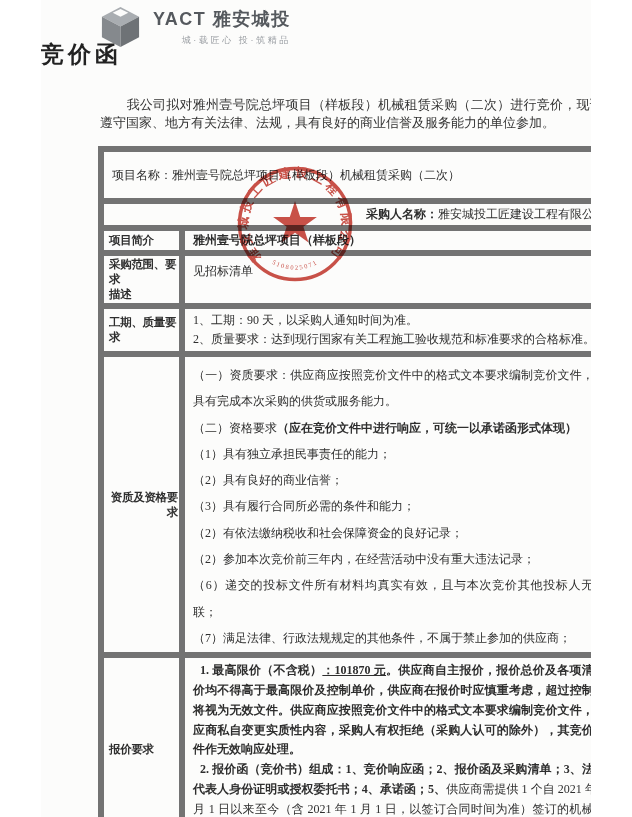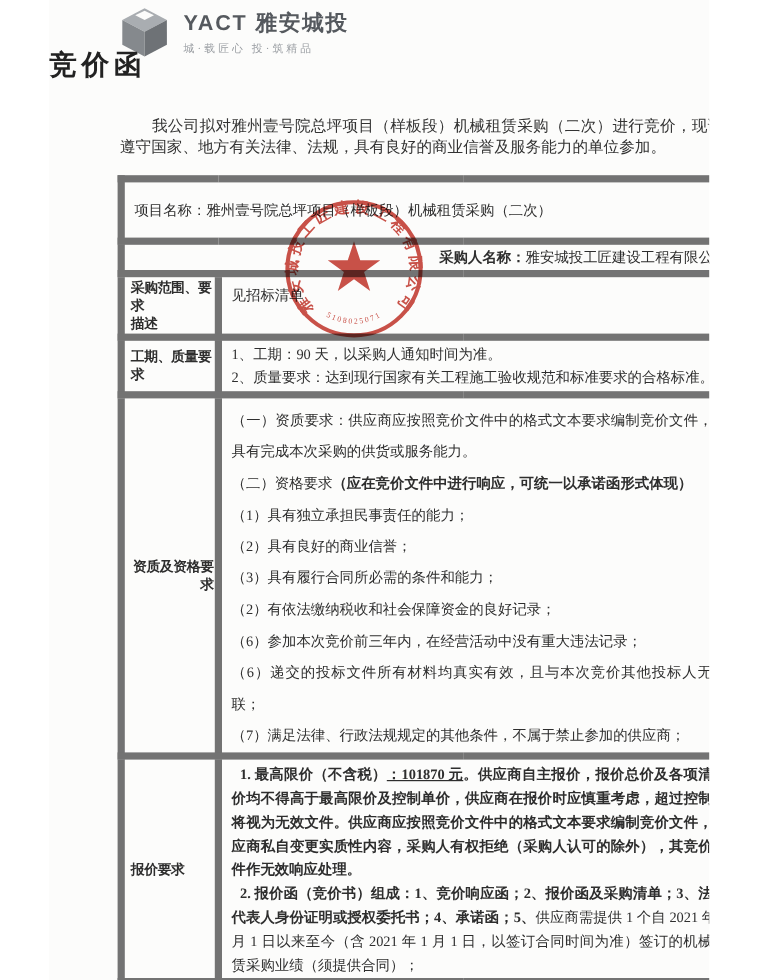--- a/index.html
+++ b/index.html
@@ -6,22 +6,22 @@
   .page{
     position:relative;width:550px;height:817px;margin:0 auto;
     background:#fcfcfb;overflow:hidden;color:#2e2e2e;
     font-family:"Liberation Serif","DejaVu Serif",serif;
   }
   
   .logo{position:absolute;left:57px;top:4px;display:flex;align-items:center;gap:10px;}
   .logo-txt{display:flex;flex-direction:column;}
   .brand{font-family:"Liberation Sans","DejaVu Sans",sans-serif;font-weight:bold;
          font-size:18px;color:#55595e;letter-spacing:1.5px;}
-  .tagline{font-family:Liberation Serif, serif;font-size:9px;
-           color:#999da2;letter-spacing:2.6px;margin-top:3px;}
+  .tagline{font-family:Liberation Sans, sans-serif;font-size:9px;
+           color:#999da2;letter-spacing:2.6px;margin-top:3px;text-align:right;}
   
   .title{position:absolute;top:39px;left:0;width:100%;margin:0;
          font-size:23px;font-weight:bold;letter-spacing:4px;color:#222;}
   .intro{position:absolute;top:96px;left:59px;width:516px;margin:0;
          font-size:13px;line-height:18px;text-align:justify;text-indent:2.05em;color:#333;}
   
   table.doc{position:absolute;left:57px;top:146px;width:516px;border-collapse:collapse;
             table-layout:fixed;}
   td{border:6px solid #737373;font-size:12px;padding:1px 8px;vertical-align:middle;
      box-sizing:border-box;overflow:hidden;color:#2e2e2e;}
@@ -74,20 +74,24 @@
         <col style="width:81px">
         <col style="width:231px">
     </colgroup>
     <tbody>
         <tr class="r1">
       <td colspan="4"><span>项目名称：</span><span>雅州壹号院总坪项目（样板段）机械租赁采购（二次）</span></td>
     </tr>
     <tr class="r2">
       <td colspan="4"><span class="bold">采购人名称：</span><span>雅安城投工匠建设工程有限公司</span></td>
     </tr>
+    <tr class="r4">
+      <td class="lbl">项目简介</td>
+      <td colspan="3" class="bold">雅州壹号院总坪项目（样板段）</td>
+    </tr>
     <tr class="r5">
       <td class="lbl">采购范围、要求
 描述</td>
       <td colspan="3" class="vtop">见招标清单</td>
     </tr>
     <tr class="r6">
       <td class="lbl">工期、质量要求</td>
       <td colspan="3" class="dur">
         <div>1、工期：90 天，以采购人通知时间为准。</div>
         <div>2、质量要求：达到现行国家有关工程施工验收规范和标准要求的合格标准。</div>
@@ -96,21 +100,21 @@
     <tr class="r7">
       <td class="lbl lblc">资质及资格要
 求</td>
       <td colspan="3" class="vtop qual">
         <div class="qline">（一）资质要求：供应商应按照竞价文件中的格式文本要求编制竞价文件，并具有完成本次采购的供货或服务能力。</div>
         <div class="qline"><span>（二）资格要求</span><span class="bold">（应在竞价文件中进行响应，可统一以承诺函形式体现）</span></div>
         <div class="qline">（1）具有独立承担民事责任的能力；</div>
         <div class="qline">（2）具有良好的商业信誉；</div>
         <div class="qline">（3）具有履行合同所必需的条件和能力；</div>
         <div class="qline">（2）有依法缴纳税收和社会保障资金的良好记录；</div>
-        <div class="qline">（6）参加本次竞价前三年内，在经营活动中没有重大违法记录；</div>
+        <div class="qline">（2）参加本次竞价前三年内，在经营活动中没有重大违法记录；</div>
         <div class="qline">（6）递交的投标文件所有材料均真实有效，且与本次竞价其他投标人无关联；</div>
         <div class="qline">（7）满足法律、行政法规规定的其他条件，不属于禁止参加的供应商；</div>
       </td>
     </tr>
     <tr class="r9">
       <td class="lbl">报价要求</td>
       <td colspan="3" class="vtop quote">
         <p><span class="bold">1. 最高限价（不含税）</span><span class="bold u">：101870 元</span><span class="bold">。供应商自主报价，报价总价及各项清单价均不得高于最高限价及控制单价，供应商在报价时应慎重考虑，超过控制价将视为无效文件。供应商应按照竞价文件中的格式文本要求编制竞价文件，供应商私自变更实质性内容，采购人有权拒绝（采购人认可的除外），其竞价文件作无效响应处理。</span></p>
         <p><span class="bold">2. 报价函（竞价书）组成：1、竞价响应函；2、报价函及采购清单；3、法定代表人身份证明或授权委托书；4、承诺函；5、</span><span>供应商需提供 1 个自 2021 年 1 月 1 日以来至今（含 2021 年 1 月 1 日，以签订合同时间为准）签订的机械租赁采购业绩（须提供合同）；</span></p>
       </td>

